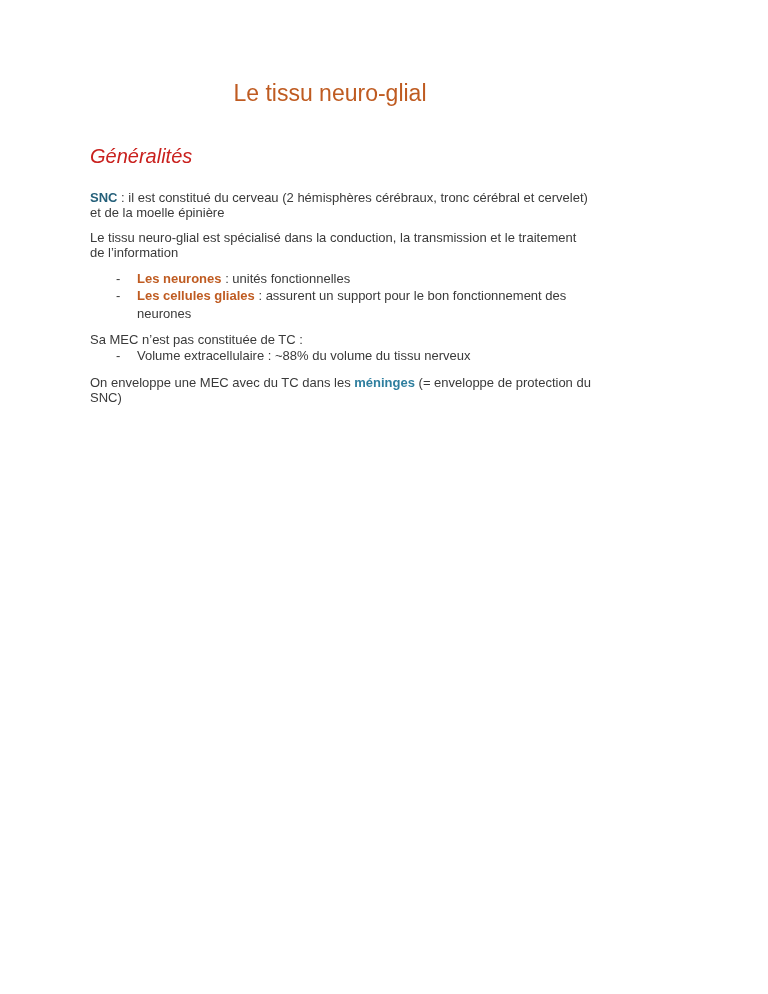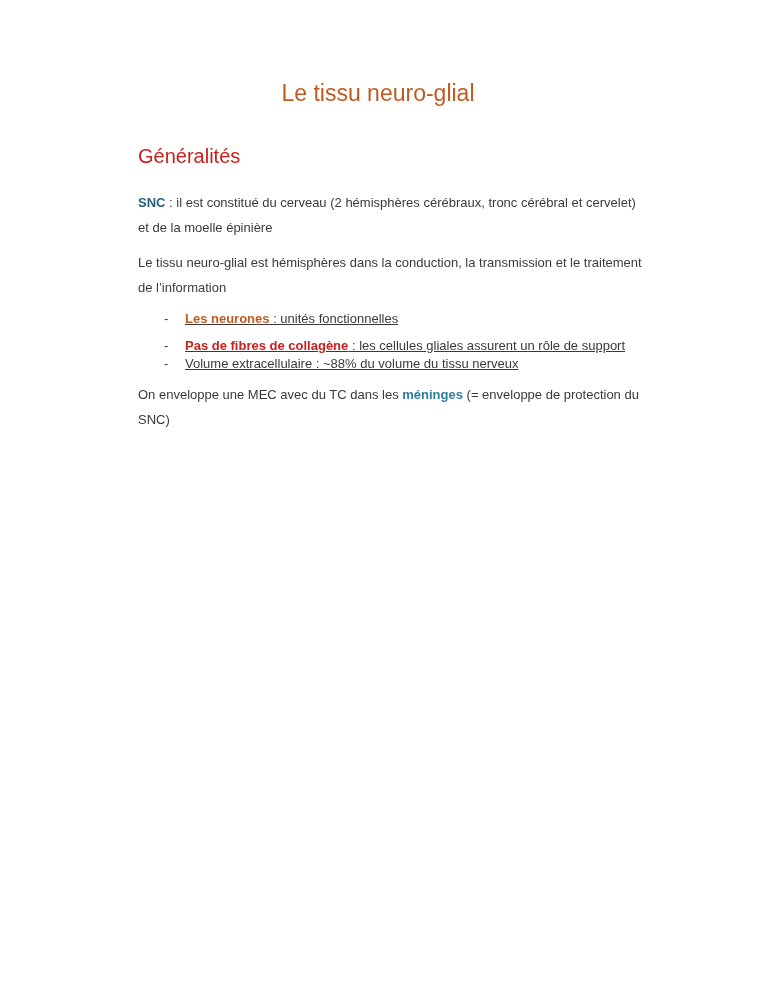--- a/index.html
+++ b/index.html
@@ -11,55 +11,54 @@
   body {
     font-family: "Liberation Sans", sans-serif;
     color: var(--body-text, #3a3a3a);
     overflow: hidden;
   }
   .page {
     width: 660px;
     height: 994px;
     background: var(--page-background, #ffffff);
     padding: 80px 66px 16px 90px;
-    margin-left: 48px;
   }
   .doc-title {
     text-align: center;
     font-size: 23px;
     font-weight: 400;
     line-height: 1.2;
     color: var(--title-orange, #bf5b21);
     margin-bottom: 36px;
     margin-right: 24px; 
   }
   .section-heading {
     font-size: 20px;
     font-weight: 400;
     line-height: 1.2;
     color: var(--heading-red, #c9201d);
     margin-bottom: 22px;
+    font-style: italic;
   }
   .block {
     font-size: 13px;
     line-height: 17.5px;
     margin-bottom: 10px;
   }
-  .para { font-size: 13px; line-height: 25px; }
+  .para { font-size: 13px; line-height: 15px; }
   .term-teal       { color: var(--term-teal, #25607a);       font-weight: bold; }
   .term-teal-light { color: var(--term-teal-light, #2e7e9e); font-weight: bold; text-align: center; }
   .term-orange     { color: var(--term-orange, #bf5b21);     font-weight: bold; }
   .term-red        { color: var(--term-red, #c9201d);        font-weight: bold; }
   ul.dash-list { list-style: none; }
   ul.dash-list li {
     position: relative;
     padding-left: 47px;
     font-size: 13px;
     line-height: 17.5px;
-    text-decoration: underline;
   }
   ul.dash-list li::before {
     content: "-";
     position: absolute;
     left: 26px;
   }
 </style>
 </head>
 <body>
 
@@ -67,32 +66,33 @@
 
   <h1 class="doc-title">Le tissu neuro-glial</h1>
 
   <h2 class="section-heading">Généralités</h2>
 
   <div class="block">
     <p class="para"><span class="term-teal">SNC</span><span> : il est constitué du cerveau (2 hémisphères cérébraux, tronc cérébral et cervelet) et de la moelle épinière</span></p>
   </div>
 
   <div class="block">
-    <p class="para">Le tissu neuro-glial est hémisphères dans la conduction, la transmission et le traitement de l’information</p>
+    <p class="para">Le tissu neuro-glial est spécialisé dans la conduction, la transmission et le traitement de l’information</p>
   </div>
 
   <div class="block">
     <ul class="dash-list">
       <li><span class="term-orange">Les neurones</span><span> : unités fonctionnelles</span></li>
+      <li><span class="term-orange">Les cellules gliales</span><span> : assurent un support pour le bon fonctionnement des neurones</span></li>
     </ul>
   </div>
 
   <div class="block">
+    <p class="para">Sa MEC n’est pas constituée de TC :</p>
     <ul class="dash-list">
-      <li><span class="term-red">Pas de fibres de collagène</span><span> : les cellules gliales assurent un rôle de support</span></li>
       <li><span>Volume extracellulaire : ~88% du volume du tissu nerveux</span></li>
     </ul>
   </div>
 
   <div class="block">
     <p class="para"><span>On enveloppe une MEC avec du TC dans les </span><span class="term-teal-light">méninges</span><span> (= enveloppe de protection du SNC)</span></p>
   </div>
 
 </div>
 

